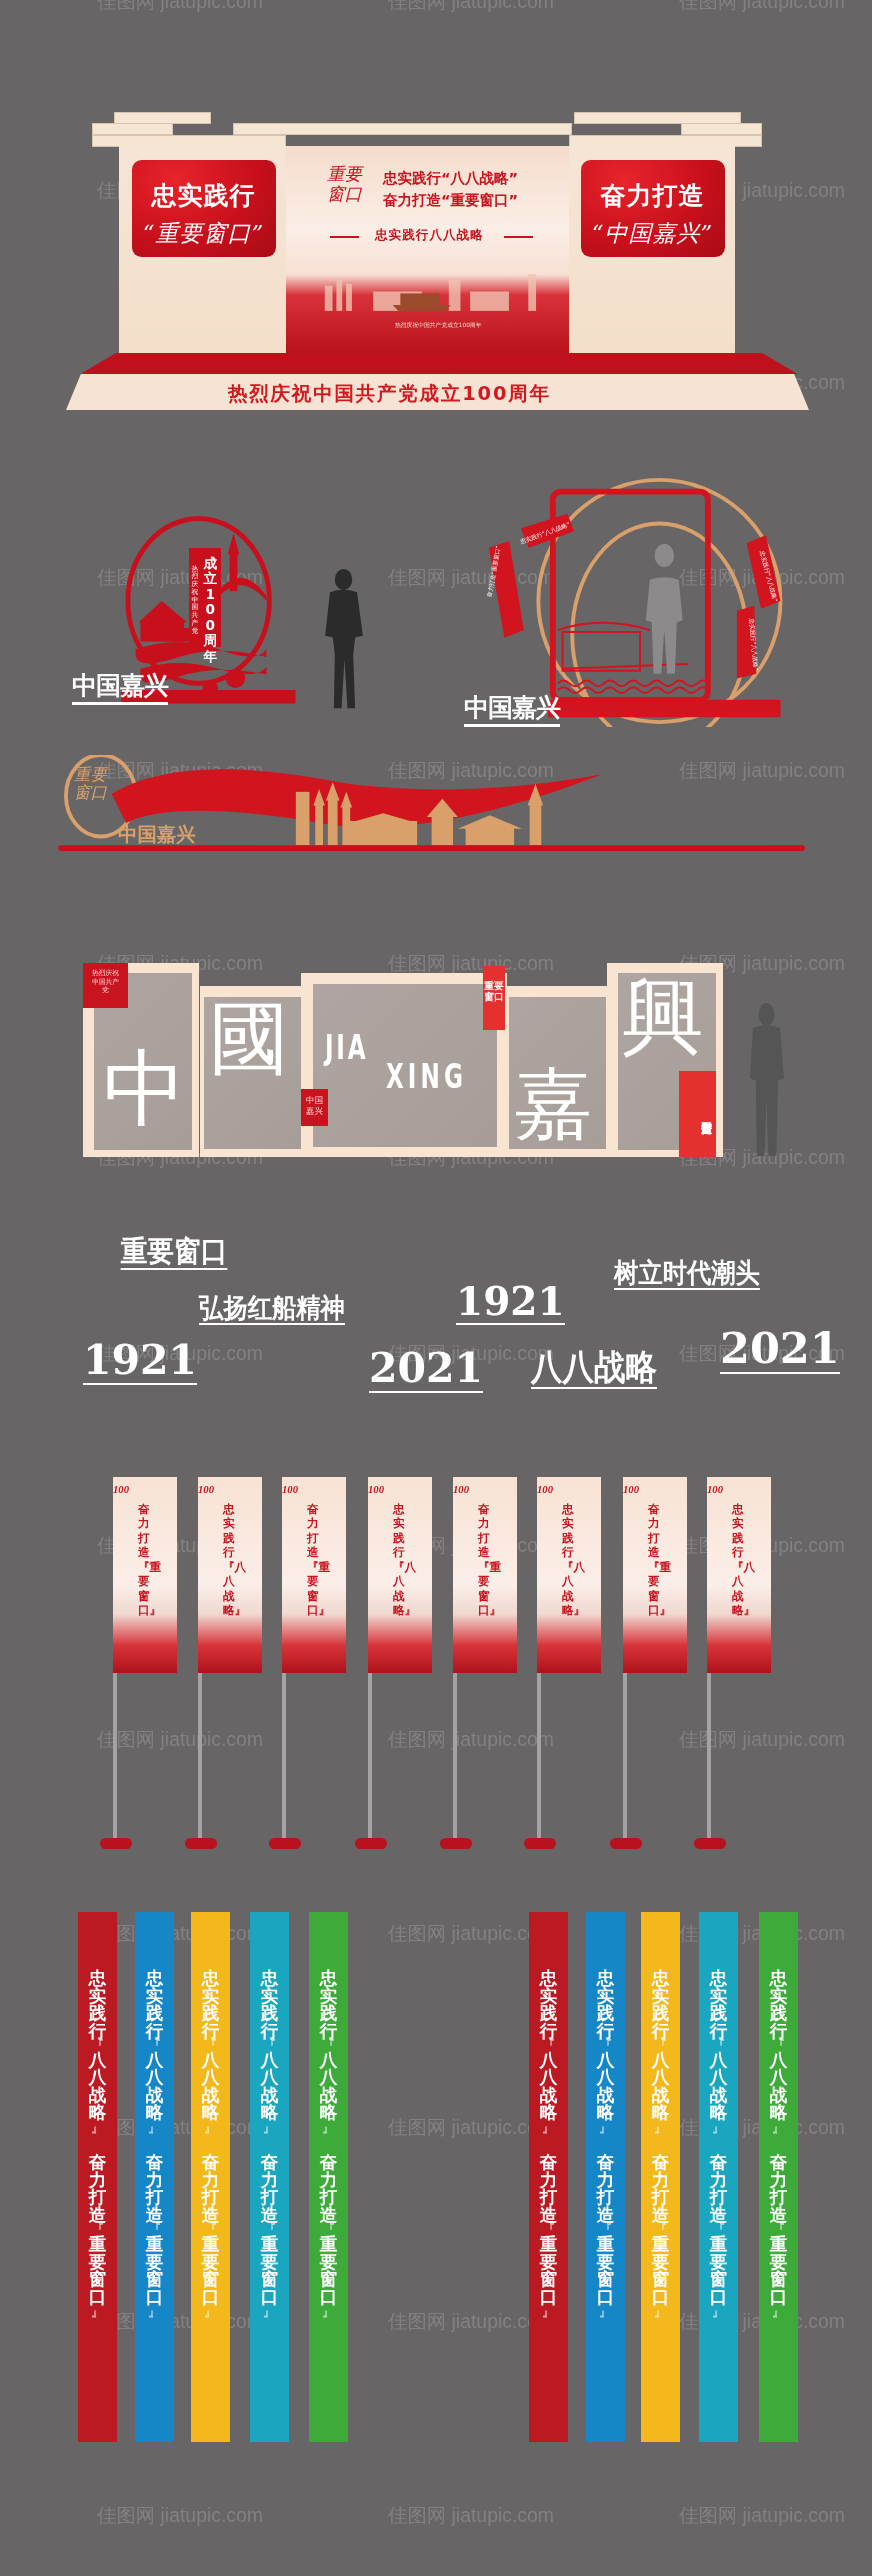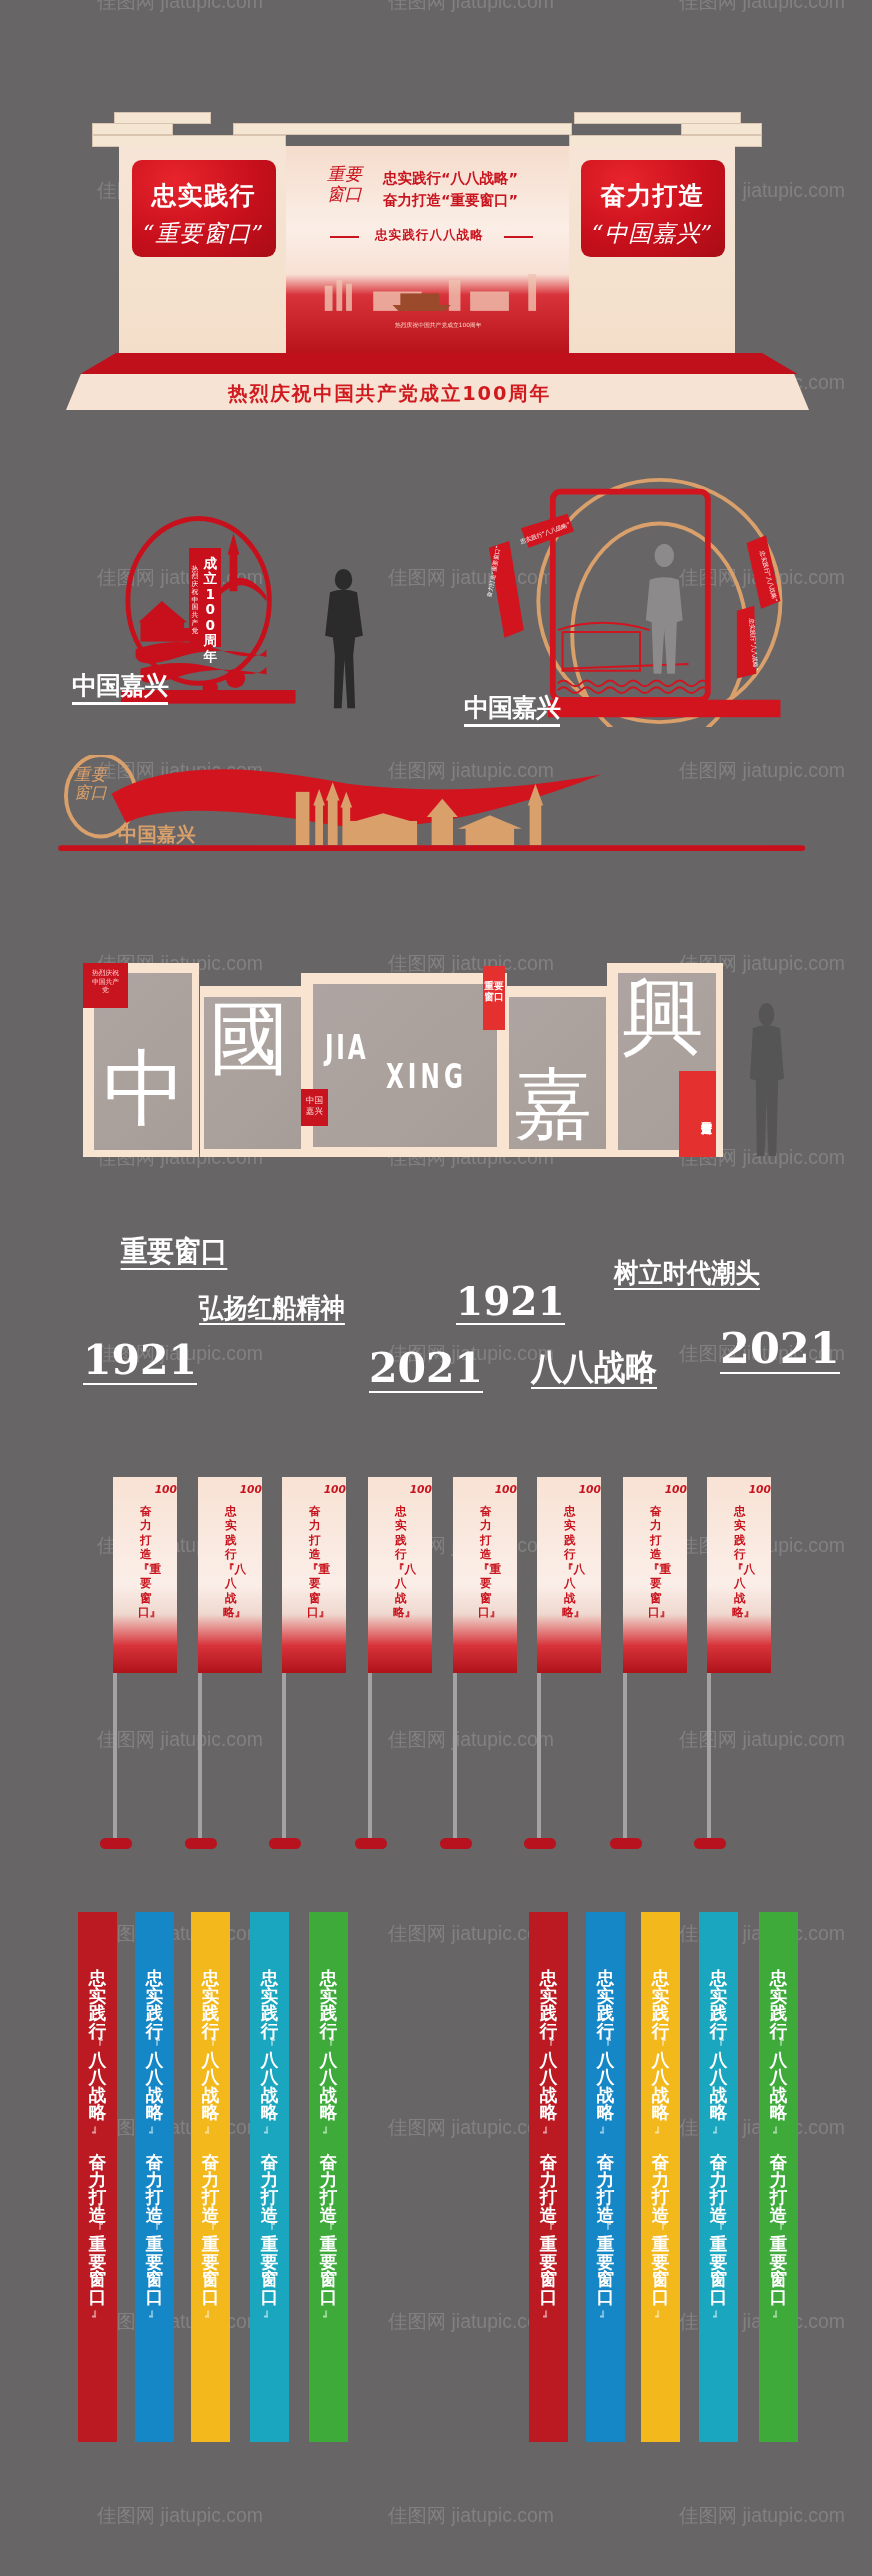--- a/index.html
+++ b/index.html
@@ -29,21 +29,21 @@
   .jw-panel { background: linear-gradient(135deg, #aea5a2, #a79d98); }
   .jw-char { color: #fff; font-family: "DejaVu Sans", sans-serif; font-weight: normal; }
   .stamp { background: #c8141e; color: #ffd6d6; text-align: center; }
   .stamp-bright { background: #e53030; color: #fff; }
 
   
   .letters { color: #fff; font-weight: bold; white-space: nowrap; border-bottom: 2.9px solid #fff; line-height: 1; padding-bottom: 1.9px; }
   .letters.serif { font-family: "DejaVu Serif", serif; }
 
   
-  .pole-banner { background: linear-gradient(180deg, #f8e2d4 0%, #fbeee8 55%, #efd8cf 70%, #d7343a 86%, #b0121a 100%); text-align: right; overflow: hidden; }
+  .pole-banner { background: linear-gradient(180deg, #f8e2d4 0%, #fbeee8 55%, #efd8cf 70%, #d7343a 86%, #b0121a 100%); text-align: left; overflow: hidden; font-family: Liberation Serif, serif; }
   .pb-logo { color: #c8141e; font-weight: bold; font-size: 10.7px; font-style: italic; margin-top: 5.8px; }
   .pb-text { color: #c8141e; font-weight: bold; font-size: 11.6px; line-height: 14.5px; margin-top: 7.8px; }
   .pole { background: #a4a2a3; width: 3.9px; }
   .pole-base { background: #b7121d; border-radius: 5.8px; height: 10.7px; width: 32px; }
 
   
   .vbanner { width: 39px; height: 530px; color: #fff; font-weight: bold; font-size: 17.5px; line-height: 17.5px; text-align: center; }
   .vbanner .t { padding-top: 58px; }
   .vbanner .gap { height: 21.3px; }
   .vbanner .q { font-size: 13.6px; line-height: 11.6px; font-weight: normal; }

